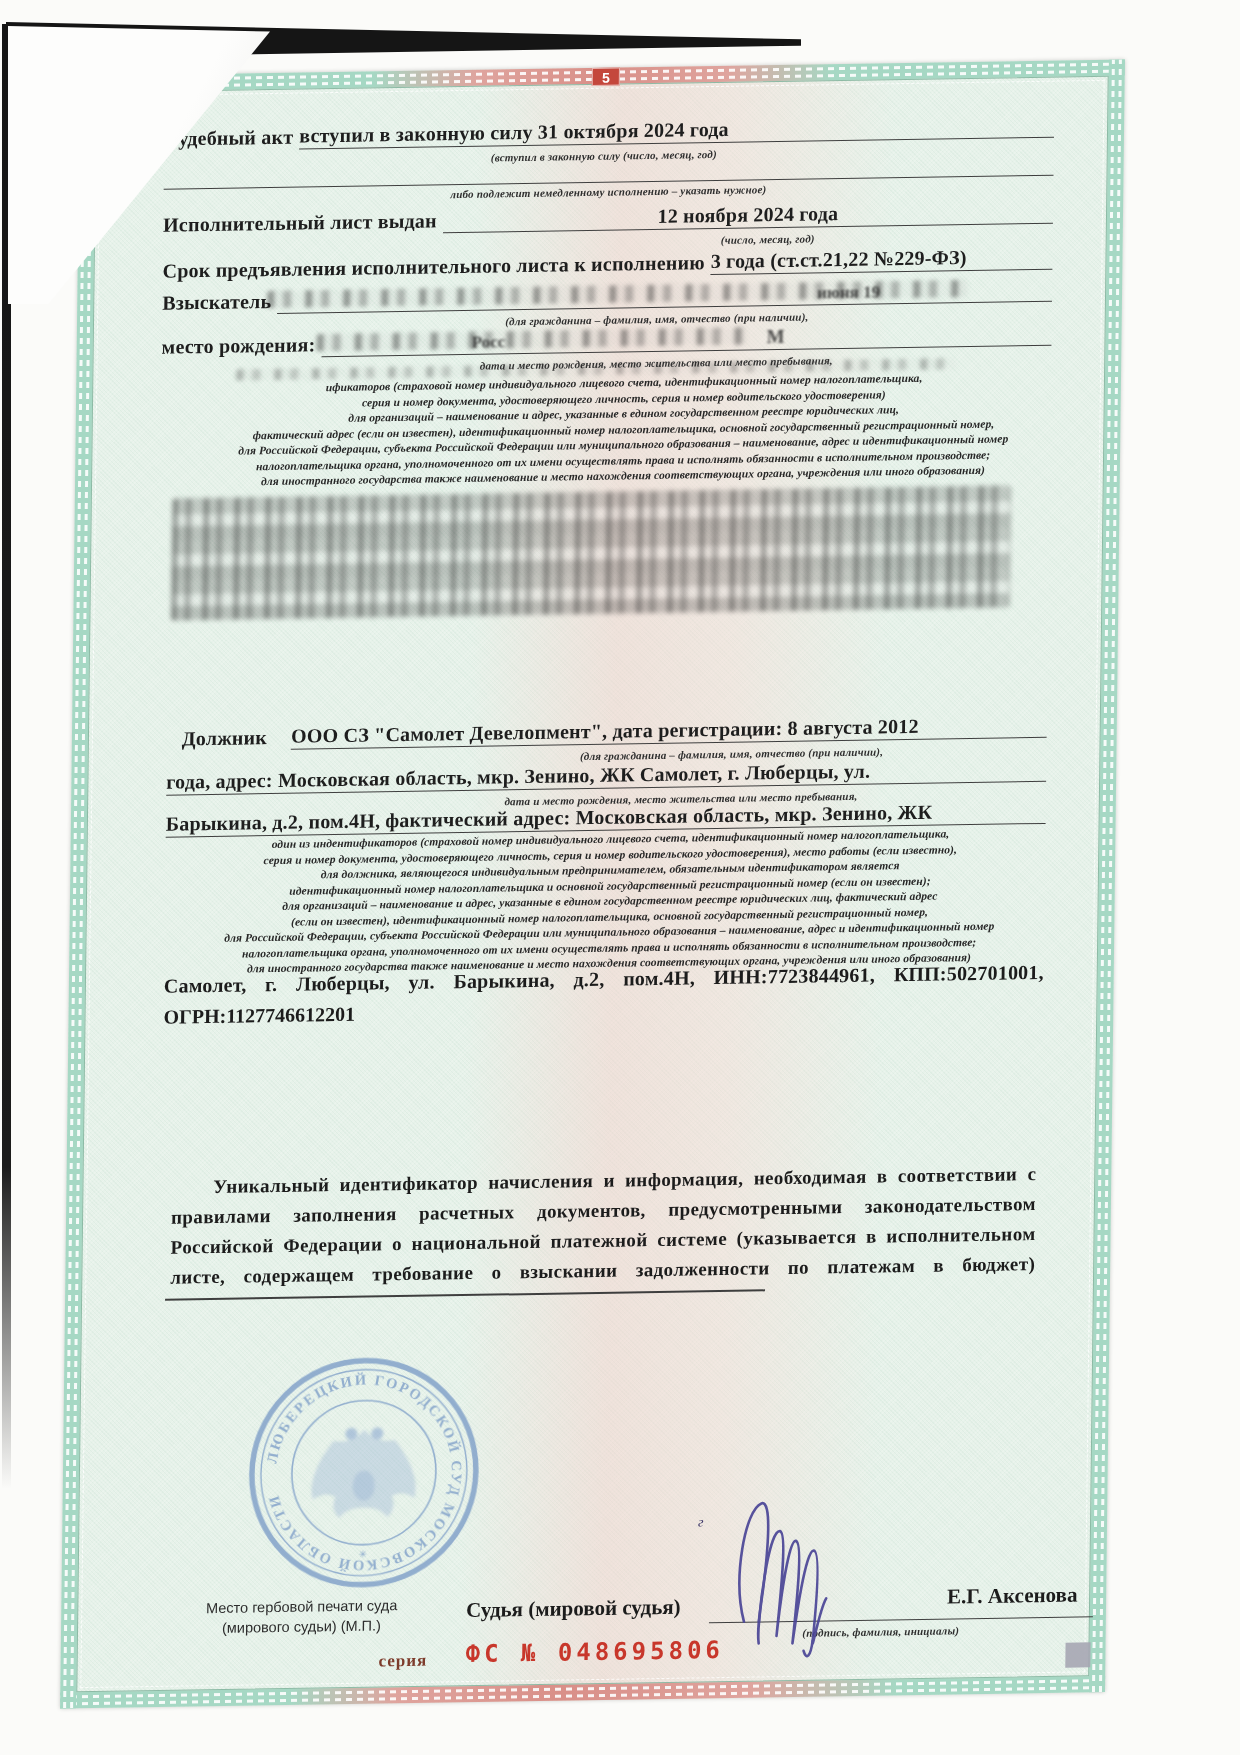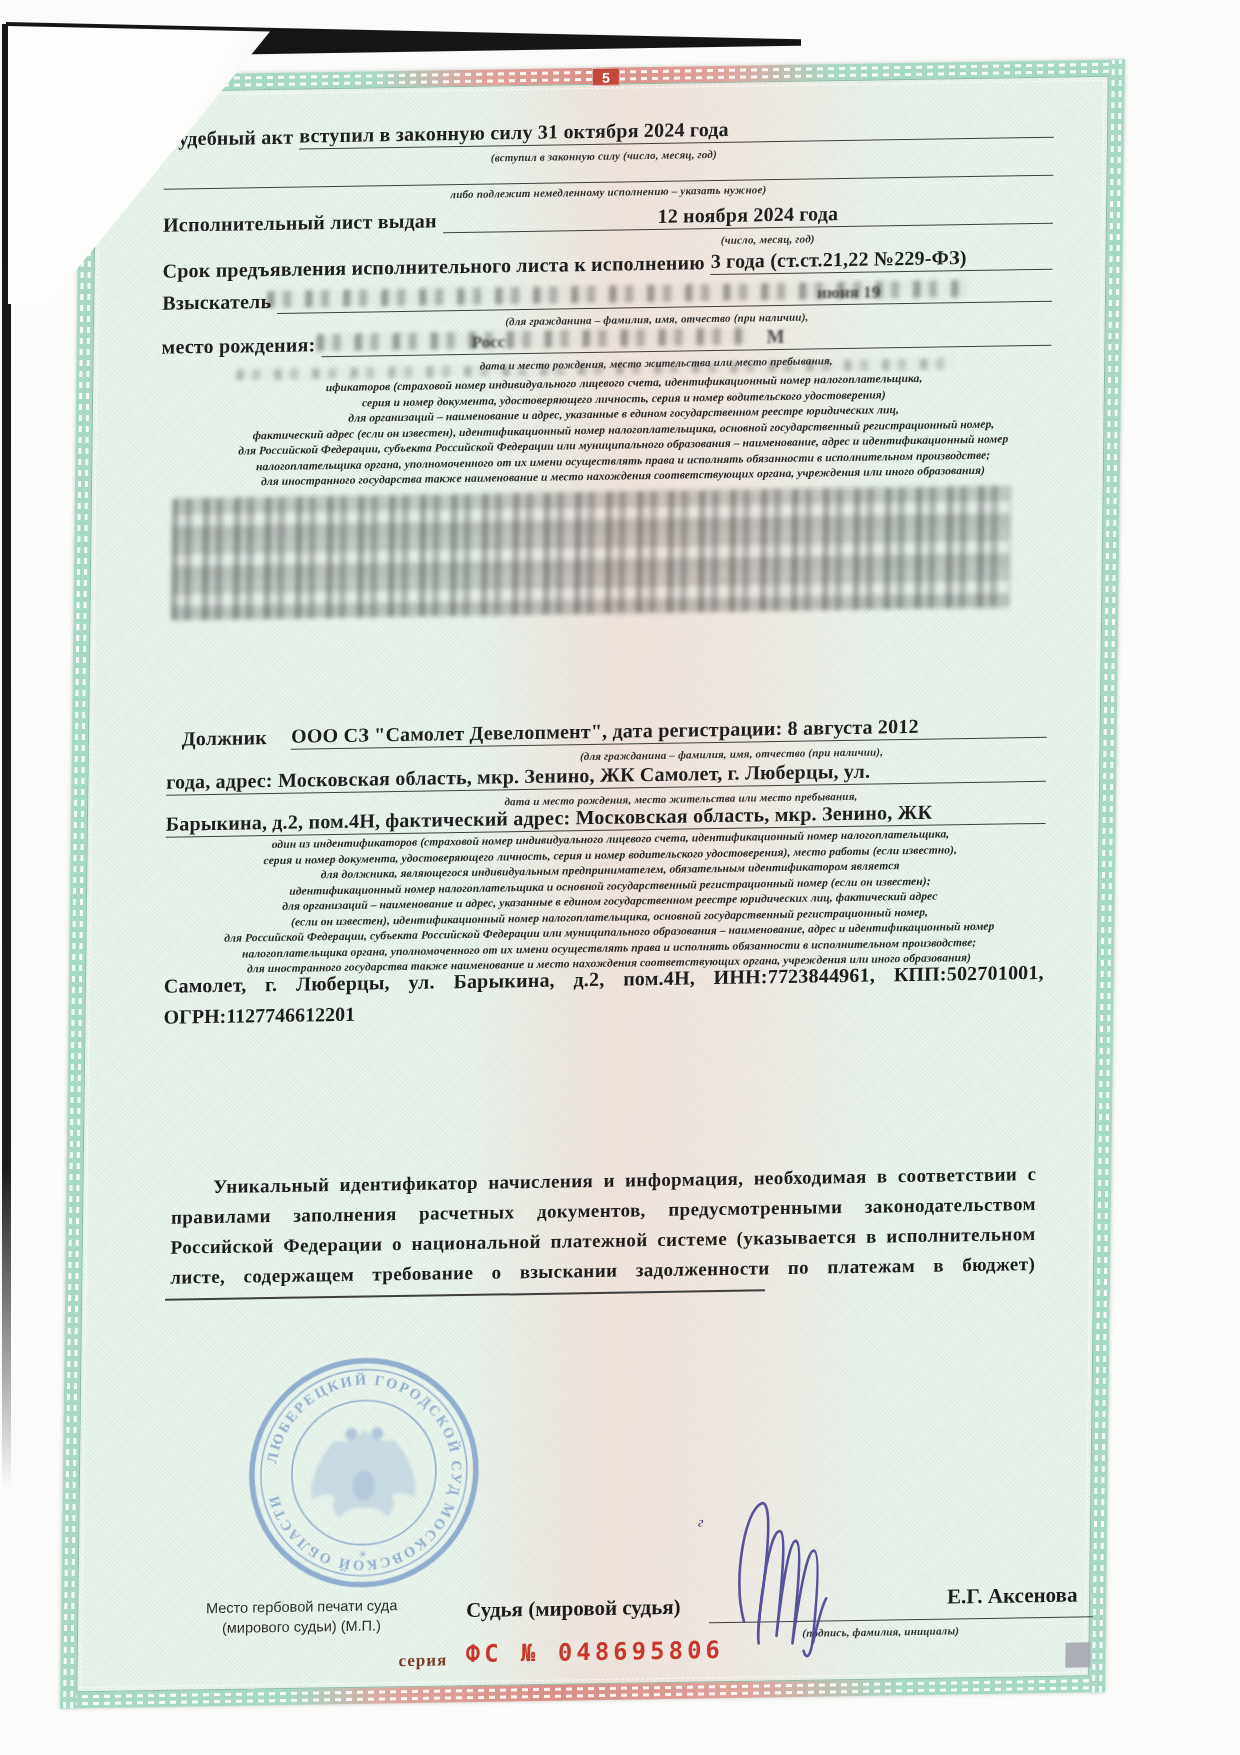--- a/index.html
+++ b/index.html
@@ -67,21 +67,21 @@
      background:
        repeating-linear-gradient(90deg,rgba(30,30,30,.50) 0 5px,rgba(135,135,135,.14) 5px 13px,rgba(55,55,55,.44) 13px 19px,rgba(165,165,165,.12) 19px 31px),
        repeating-linear-gradient(0deg,rgba(0,0,0,.22) 0 14px,rgba(255,255,255,.22) 14px 26px,rgba(0,0,0,.18) 26px 40px);}
   .smudge-line{position:absolute;height:17px;filter:blur(2px);opacity:.8;border-radius:2px;
      background:repeating-linear-gradient(90deg,rgba(40,40,40,.55) 0 7px,rgba(150,150,150,.15) 7px 16px,rgba(70,70,70,.45) 16px 24px,rgba(170,170,170,.1) 24px 38px);}
   .ghost{position:absolute;font:700 17px "Liberation Serif",serif;color:#2d2d2d;filter:blur(1.3px);opacity:.85;}
 
   
   .stamp-place{position:absolute;font:400 14.5px/20px "Liberation Sans",sans-serif;color:#2d2d2d;
        text-align:center;white-space:pre-line;}
-  .series-label{position:absolute;font:700 17px "Liberation Serif",serif;color:#7d3b2b;letter-spacing:1px;margin-left:20px;}
+  .series-label{position:absolute;font:700 17px "Liberation Serif",serif;color:#7d3b2b;letter-spacing:1px;}
   .series-value{position:absolute;font:700 24px "DejaVu Sans Mono",monospace;color:#c8372b;letter-spacing:4px;}
   .gray-square{position:absolute;width:25px;height:25px;background:#a6a6b2;opacity:.9;}
   .judge-mark{position:absolute;font:italic 14px "Liberation Serif",serif;color:#3a3566;}
 </style>
 </head>
 <body>
 
 <div class="edge-top"></div>
 <div class="edge-left"></div>
 

